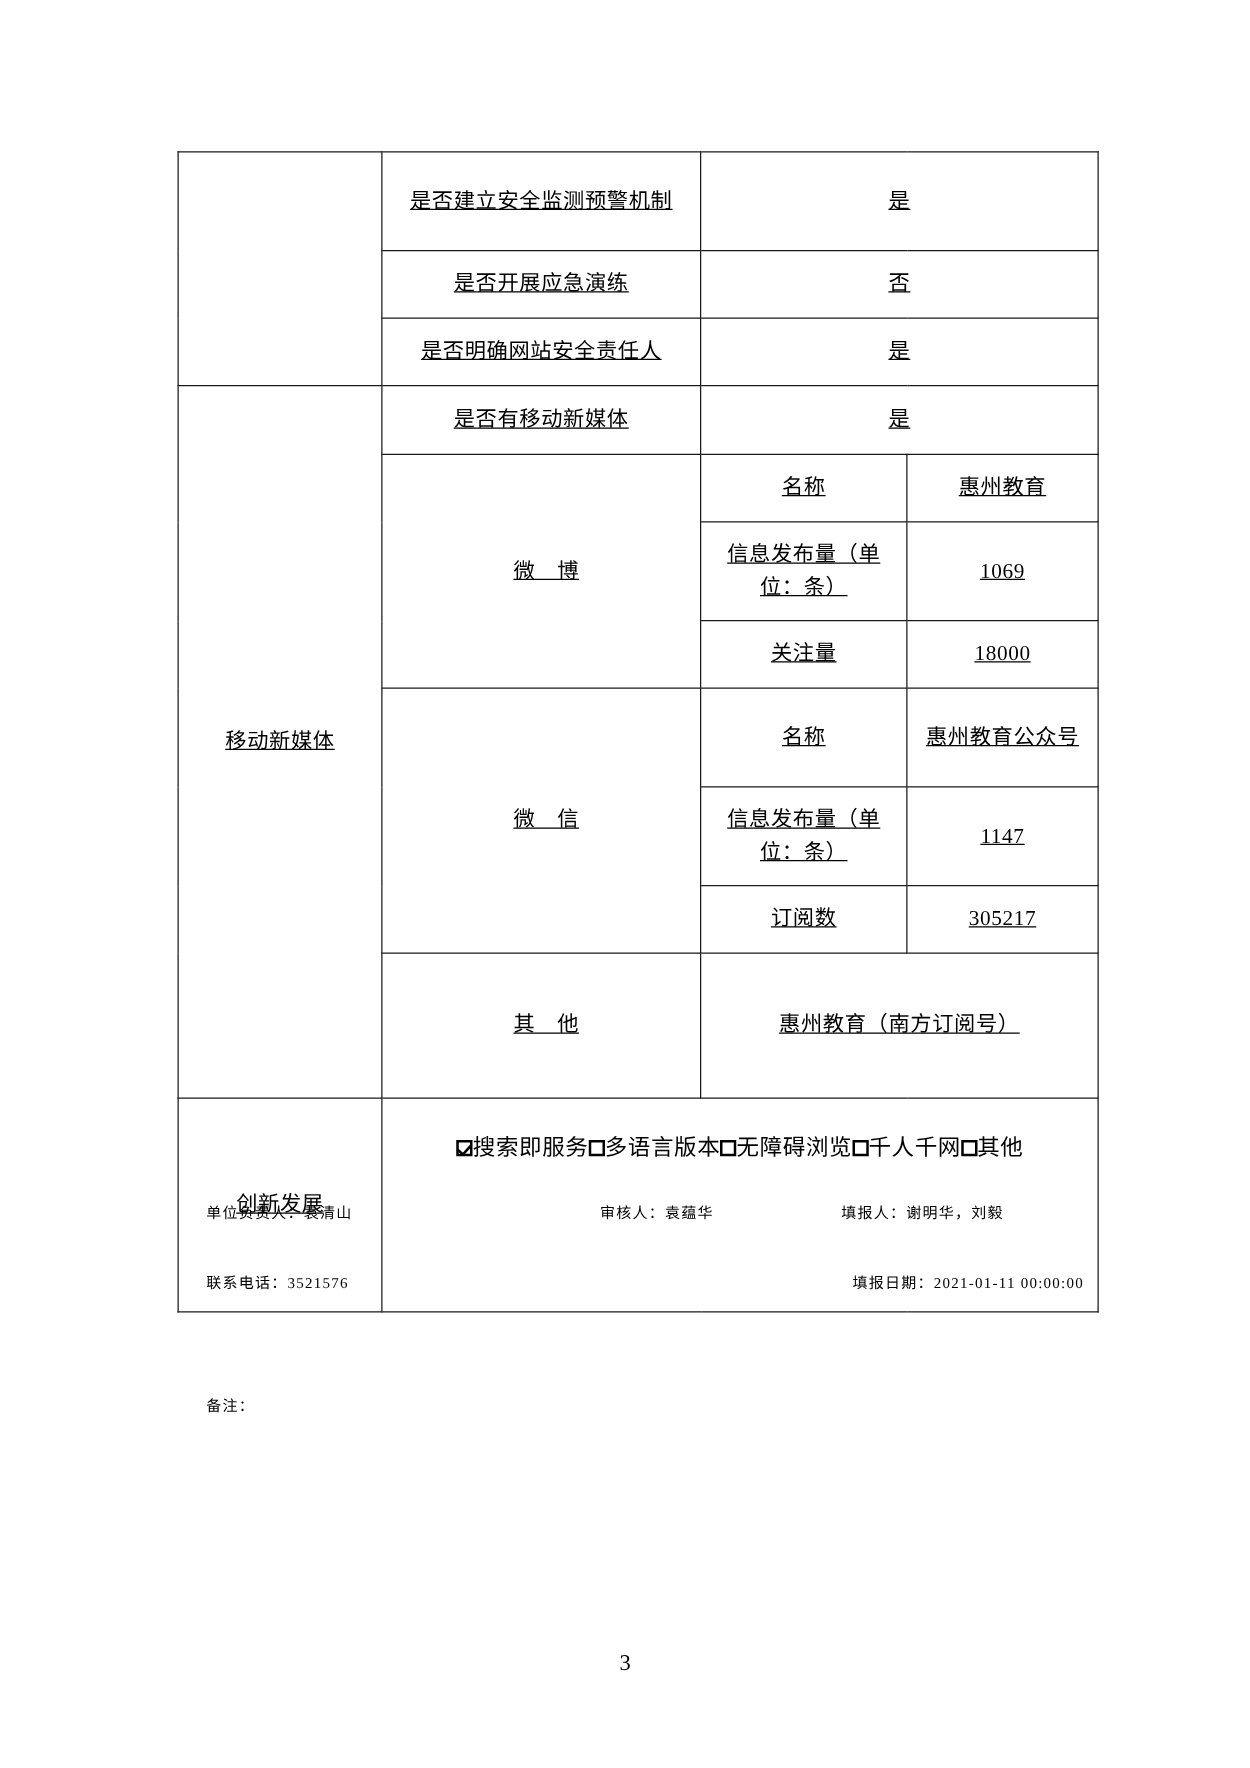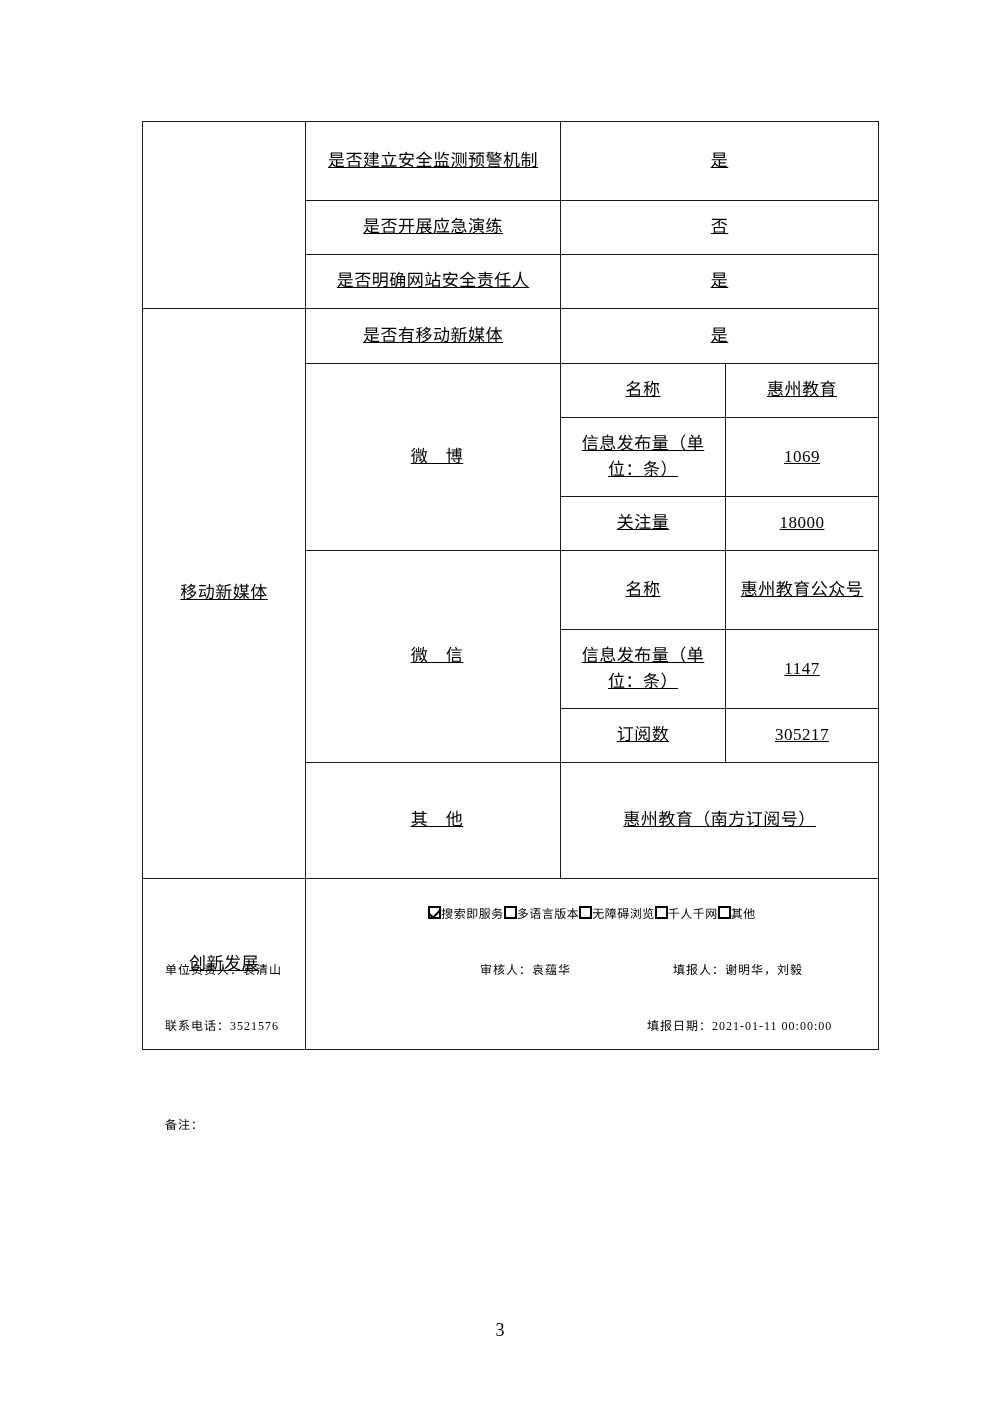--- a/index.html
+++ b/index.html
@@ -75,21 +75,21 @@
   .row-std { height: 45px; }
   .row-other { height: 107px; }
   .row-innovation { height: 162px; }
 
   
   .checkbox-line {
     display: block;
     text-align: center;
     white-space: nowrap;
     padding-top: 22px;
-    font-size: 12px;
+    font-size: 18px;
     letter-spacing: 0;
   }
   .cb-option {
     display: inline-block;
     white-space: nowrap;
   }
   .cb-box {
     display: inline-block;
     width: 13px;
     height: 13px;
@@ -125,21 +125,21 @@
   }
   .footer-row {
     position: relative;
     height: 56px;
   }
   .f-item { position: absolute; white-space: nowrap; }
   .f-resp   { left: 133px; top: 0; }
   .f-audit  { left: 448px; top: 0; }
   .f-filler { left: 641px; top: 0; }
   .f-phone  { left: 133px; top: 0; }
-  .f-date   { left: 615px; top: 0; }
+  .f-date   { left: 650px; top: 0; }
   .f-remark { left: 133px; top: 0; margin-top: 43px; }
 
   
   .page-number {
     position: absolute;
     left: 0;
     top: 1320px;
     width: 1000px;
     text-align: center;
     font-size: 18px;

